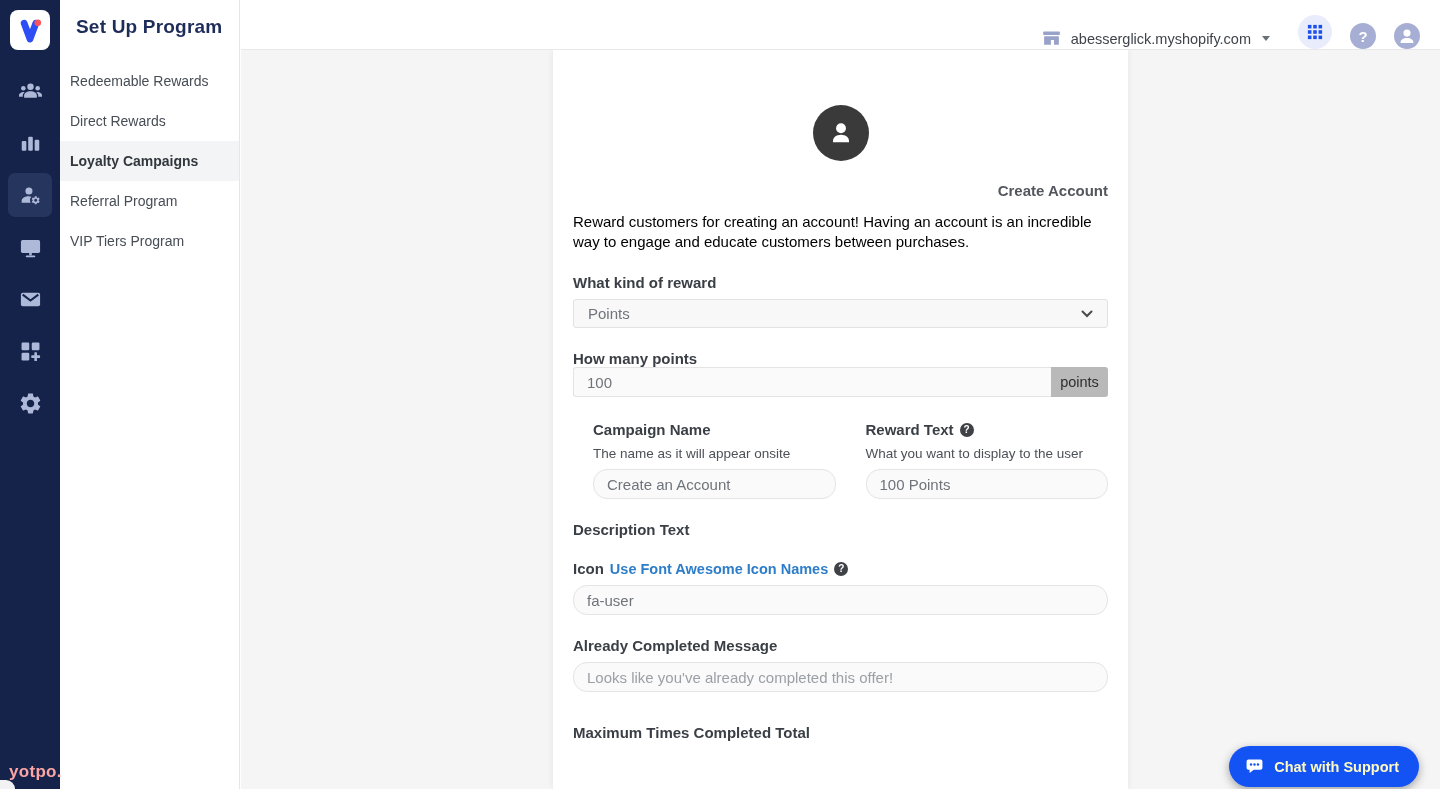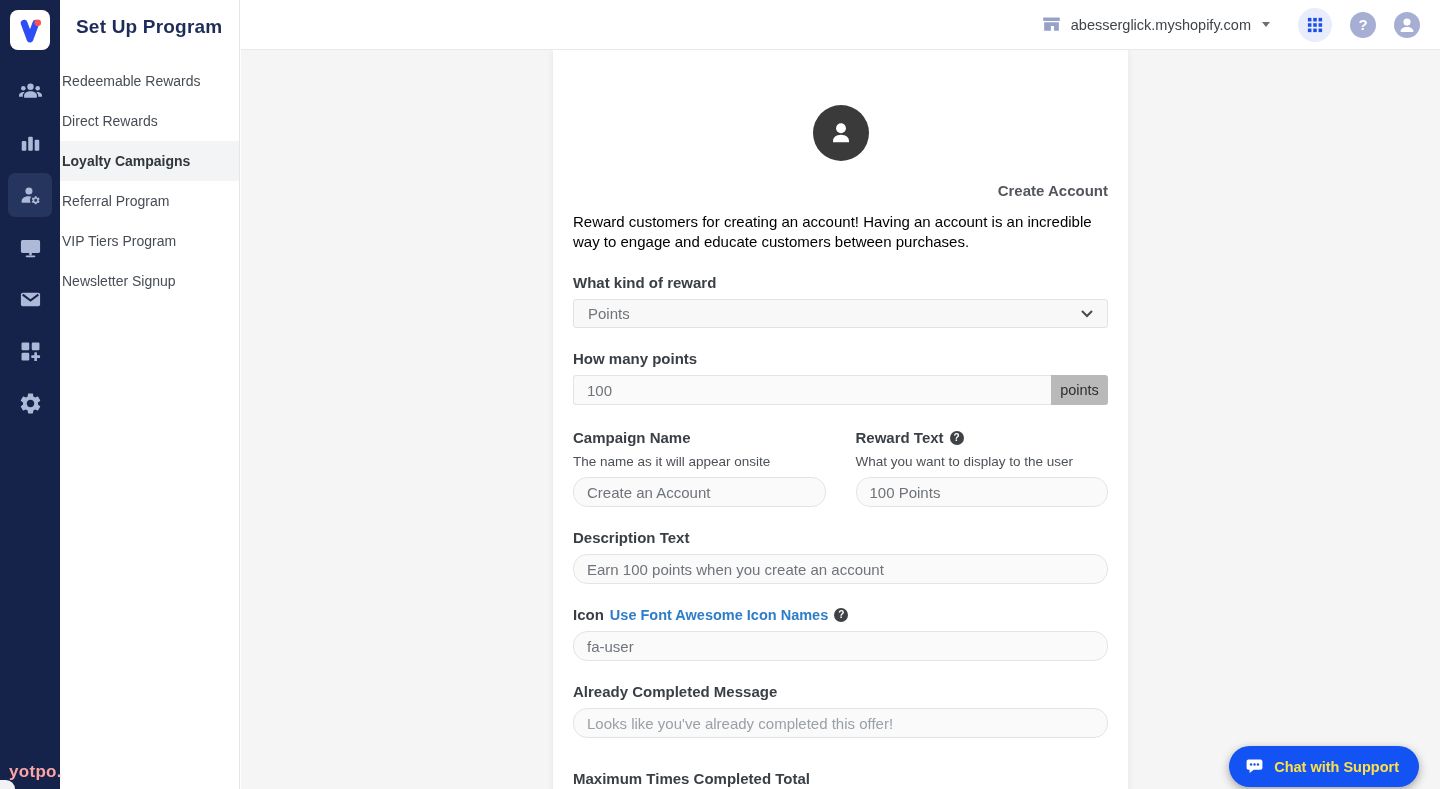--- a/index.html
+++ b/index.html
@@ -16,27 +16,27 @@
   .rail-item .ic { fill:#AEB9D9; }
   .rail-item.active { background:#26355E; }
   .rail-footer { position:absolute; left:9px; bottom:7px; color:#fca5a5; font-size:17px; font-weight:bold; letter-spacing:.3px; }
   .corner { position:fixed; left:0; bottom:0; width:15px; height:9px; background:#F2F2F4; border-top-right-radius:9px; z-index:50; }
 
   
   .subnav { position:fixed; left:60px; top:0; width:180px; height:789px; background:#fff;
     border-right:1px solid #E6E6E8; z-index:30; }
   .subnav-title { padding:16px 0 0 16px; font-size:19px; font-weight:bold; color:#1E2C5A; letter-spacing:.2px; }
   .subnav-menu { margin-top:23px; }
-  .subnav-item { height:40px; display:flex; align-items:center; padding-left:2px;
+  .subnav-item { height:40px; display:flex; align-items:center; padding-left:10px;
     font-size:14px; color:#474D55; cursor:pointer; }
   .subnav-item.active { background:#F3F4F6; font-weight:bold; color:#32373D; }
 
   
   .topbar { position:fixed; left:241px; top:0; right:0; height:50px; background:#fff;
-    border-bottom:1px solid #E8E8EA; display:flex; align-items:center; justify-content:flex-end;
+    border-bottom:1px solid #E8E8EA; display:flex; align-items:flex-end; justify-content:flex-end;
     padding-right:20px; z-index:20; }
   .store-picker { display:flex; align-items:center; gap:9px; margin-right:28px; cursor:pointer; }
   .store-picker svg { width:21px; height:21px; }
   .store-domain { font-size:14.5px; color:#3F444B; }
   .caret-down { width:0; height:0; border-left:4px solid transparent; border-right:4px solid transparent;
     border-top:5px solid #6B7075; margin-left:2px; }
   .circle-btn { border-radius:50%; display:flex; align-items:center; justify-content:center; cursor:pointer; }
   .apps-btn { width:34px; height:34px; background:#E8ECFB; margin-right:18px; }
   .gray-btn { width:26px; height:26px; background:#A6AFD3; margin-right:18px; }
   .gray-btn:last-child { margin-right:0; }
@@ -57,33 +57,33 @@
     display:inline-flex; align-items:center; justify-content:center; flex:0 0 auto; }
   .qmark::after { content:"?"; font-size:10px; font-weight:bold; line-height:1; }
   .link-blue { color:#2D7DC9; font-weight:600; font-size:14.5px; cursor:pointer; }
   .select-box { margin-top:8px; height:29px; background:#F8F8F8; border:1px solid #E2E2E3; border-radius:3px;
     display:flex; align-items:center; justify-content:space-between; padding:0 14px; cursor:pointer; }
   .select-box span { font-size:15px; color:#70757B; }
   .text-input { display:block; width:100%; height:30px; background:#FAFAFA; border:1px solid #E4E4E5; border-radius:14px;
     padding:0 13px; font-size:15px; color:#6F747A; font-family:"Liberation Sans","DejaVu Sans",sans-serif; outline:none; }
   .text-input::placeholder { color:#9BA0A6; }
   .mt8 { margin-top:8px; }
-  .input-group { margin-top:8px; display:flex; }
+  .input-group { margin-top:0; display:flex; }
   .input-group .text-input { flex:1; border-radius:3px 0 0 3px; border-right:none; }
   .addon { width:57px; height:30px; background:#B9B9B9; border-radius:0 3px 3px 0;
     display:flex; align-items:center; justify-content:center; font-size:14.5px; color:#2E2E2E; cursor:pointer; }
-  .two-col { display:flex; gap:30px; }
+  .two-col { display:flex; gap:30px;margin-left:20px; }
   .two-col > div { flex:1; min-width:0; }
   .two-col .f-label { margin-top:0; }
   .row-gap { margin-top:24px; }
   .max-label { margin-top:32px; }
 
   
   .chat-btn { position:fixed; right:21px; bottom:2px; height:41px; border-radius:21px; background:#1353F4;
-    display:flex; align-items:center; gap:10px; padding:0 20px 0 16px; color:#fde047; font-size:14.5px;
+    display:flex; align-items:center; gap:10px; padding:0 20px 0 16px; color:#fef9c3; font-size:14.5px;
     font-weight:600; box-shadow:0 3px 10px rgba(0,0,0,.35); cursor:pointer; z-index:60; }
 </style>
 </head>
 <body>
 
 <div class="rail">
   <div class="logo-tile">
     <svg viewBox="0 0 40 40" width="36" height="36">
       <path d="M13.5 12.5 L20 30 L26.5 12.5" stroke="#2D4EF5" stroke-width="7.5" fill="none" stroke-linecap="round" stroke-linejoin="round"></path>
       <circle cx="28.6" cy="12" r="3.7" fill="#F85359"></circle>
@@ -148,21 +148,20 @@
 <div class="corner"></div>
 
 <div class="subnav">
   <div class="subnav-title">Set Up Program</div>
   <div class="subnav-menu">
     <div class="subnav-item">Redeemable Rewards</div>
     <div class="subnav-item">Direct Rewards</div>
     <div class="subnav-item active">Loyalty Campaigns</div>
     <div class="subnav-item">Referral Program</div>
     <div class="subnav-item">VIP Tiers Program</div>
-    <div class="subnav-item">Newsletter Signup</div>
   </div>
 </div>
 
 <div class="topbar">
   <div class="store-picker">
     <svg viewBox="0 0 24 24">
         <rect x="2.5" y="4" width="19" height="4" rx="0.8" fill="#98A1C7"></rect>
         <path d="M3.6 9.4h16.8V19h-5.5v-5.3h-3.6V19H3.6z" fill="#98A1C7"></path>
       </svg>
     <span class="store-domain">abesserglick.myshopify.com</span>
@@ -231,21 +230,20 @@
         <div class="f-label">
           <span>Reward Text</span>
           <span class="qmark"></span>
         </div>
         <div class="f-sublabel">What you want to display to the user</div>
         <input class="text-input mt8" type="text" value="100 Points" style="">
       </div>
     </div>
 
     <div class="f-label">Description Text</div>
-    <input class="text-input mt8" type="text" value="Earn 100 points when you create an account" style="">
 
     <div class="f-label">
       <span>Icon</span>
       <span class="link-blue">Use Font Awesome Icon Names</span>
       <span class="qmark"></span>
     </div>
     <input class="text-input mt8" type="text" value="fa-user" style="">
 
     <div class="f-label">Already Completed Message</div>
     <input class="text-input mt8" type="text" placeholder="Looks like you've already completed this offer!" style="">

